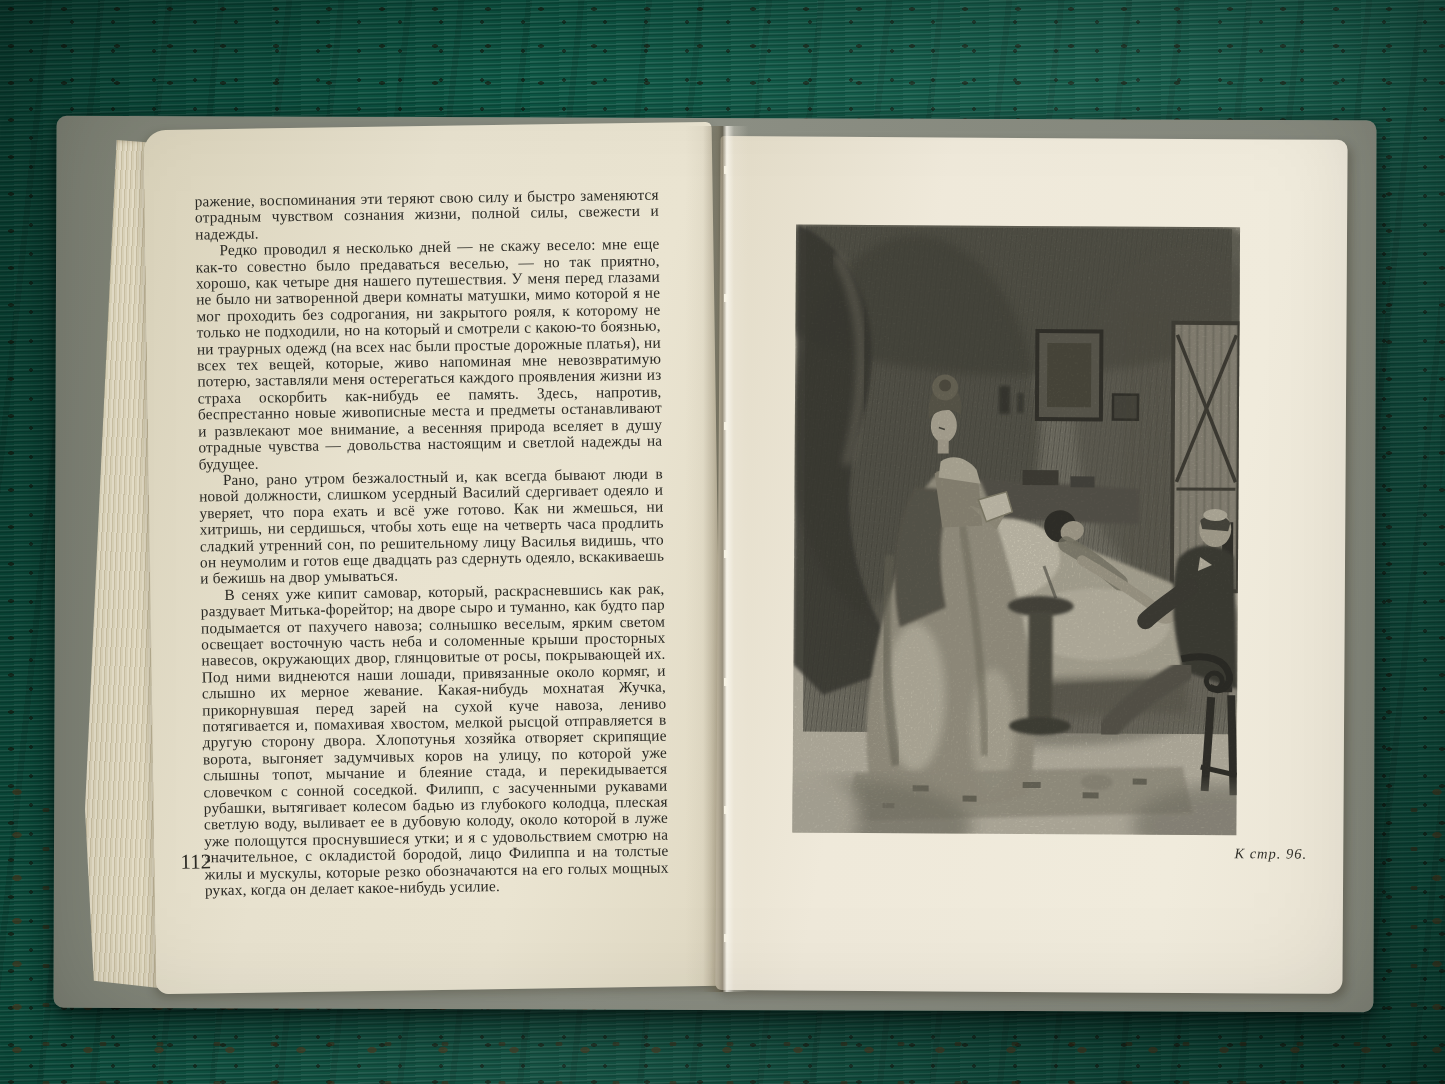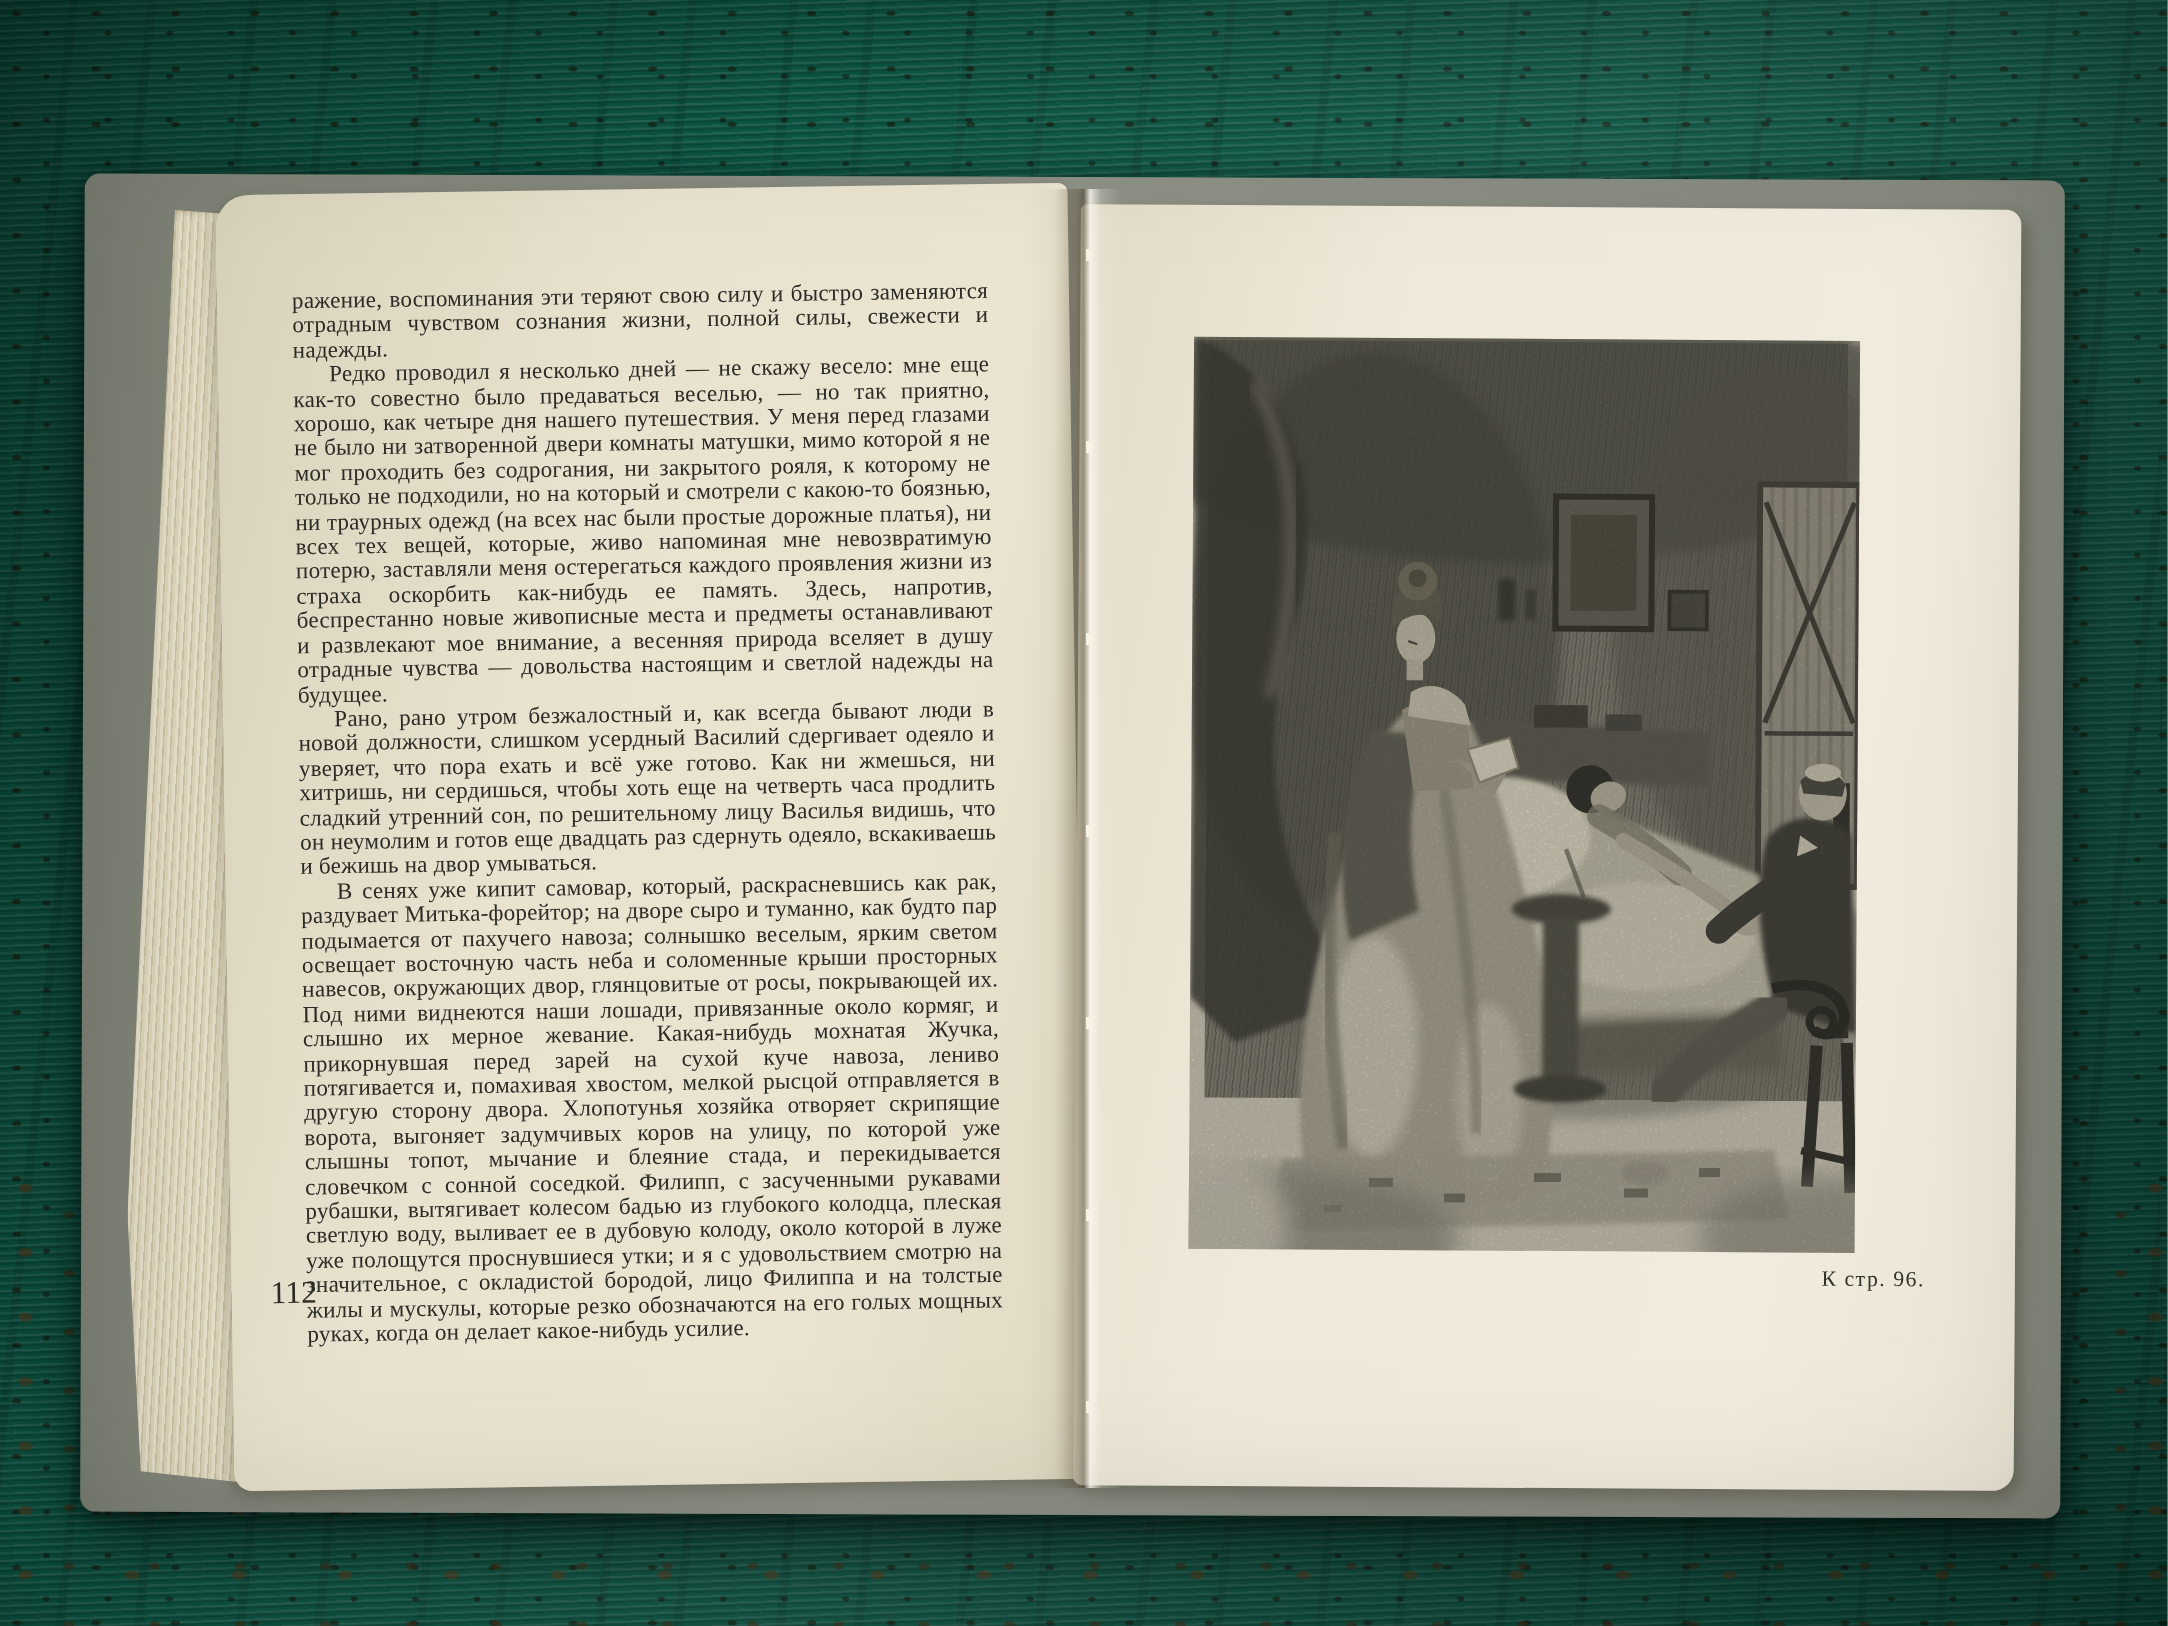--- a/index.html
+++ b/index.html
@@ -44,21 +44,21 @@
   .gutter::after{content:"";position:absolute;left:54%;top:40px;bottom:30px;width:3px;
     background:repeating-linear-gradient(180deg, rgba(248,244,230,.95) 0 8px, transparent 8px 128px);}
   
   .page-text{position:absolute;left:50px;top:64px;width:464px;
     font-size:15.4px;line-height:16.4px;color:#2b2a25;text-align:justify;letter-spacing:.15px;}
   .page-text p{margin:0;text-indent:24px;}
   .page-text p:first-child{text-indent:0;}
   .page-number{position:absolute;left:26px;top:720px;font-size:21px;color:#2b2a25;}
   
   .illustration{position:absolute;left:76px;top:88px;width:444px;height:608px;}
-  .caption{position:absolute;right:60px;top:706px;font-size:14.5px;color:#33322c;letter-spacing:1px;}
+  .caption{position:absolute;right:36px;top:706px;font-size:14.5px;font-style:italic;color:#33322c;letter-spacing:1px;}
   .vignette{position:absolute;inset:0;pointer-events:none;
     box-shadow:inset 0 0 160px rgba(0,0,0,.35);}
 </style>
 </head>
 <body>
 
 <div class="scene">
   <div class="tablecloth"></div>
 
   <div class="book">

